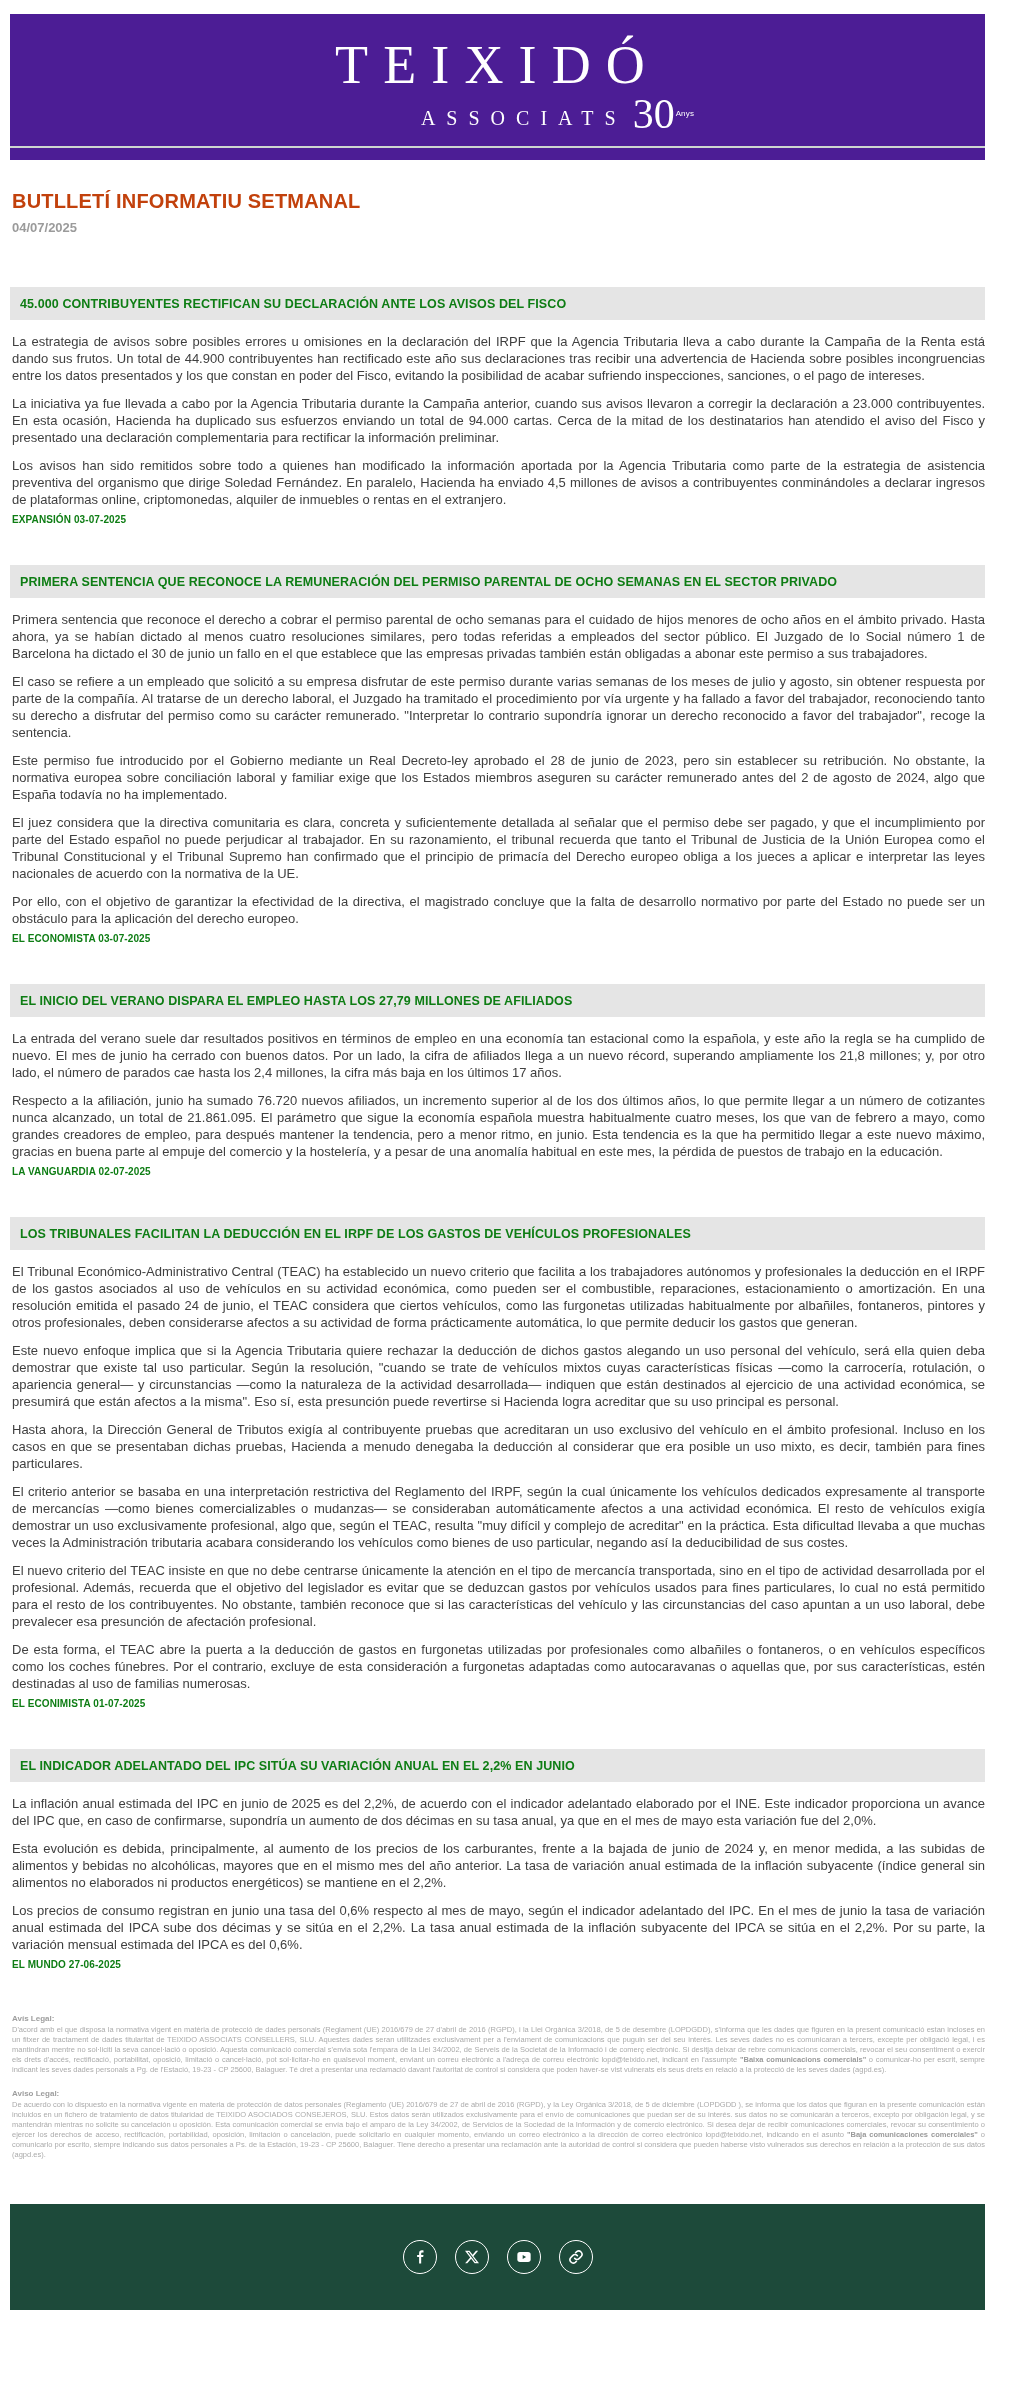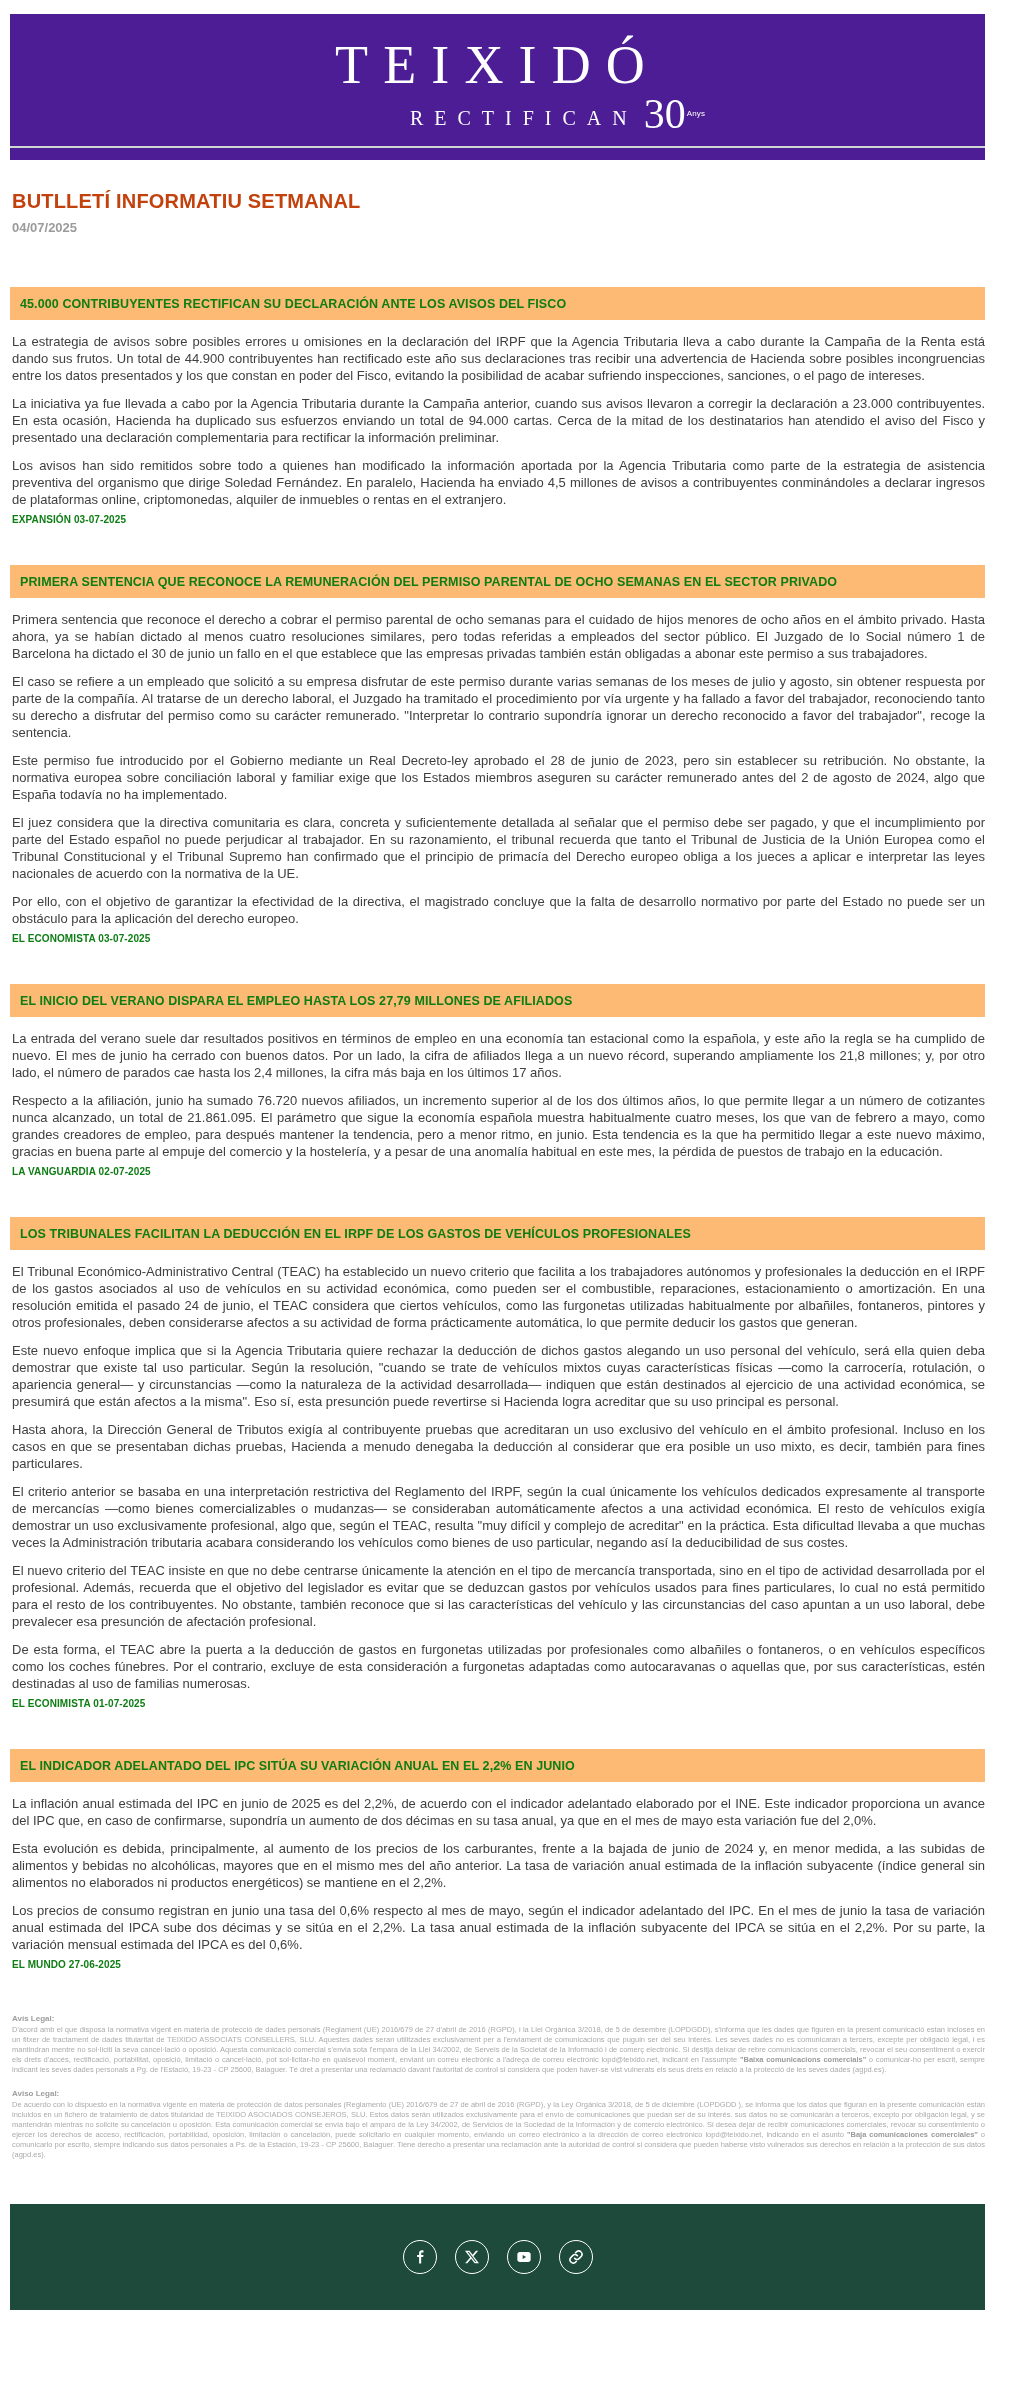--- a/index.html
+++ b/index.html
@@ -17,21 +17,21 @@
   .logo-anniv-num{font-family:"Liberation Serif",serif;font-size:42px;line-height:0.8;font-weight:400;}
   .logo-anniv-label{font-size:8px;line-height:1;margin-left:1px;margin-bottom:14px;letter-spacing:0.02em;}
 
   
   .nl-title{margin:30px 0 0 2px;color:#c2410c;font-size:20px;font-weight:bold;letter-spacing:0.2px;}
   .nl-date{margin:7px 0 0 2px;color:#9b9b9b;font-size:13px;font-weight:bold;}
 
   
   #articles-container{margin-top:52px;}
   .article{margin-bottom:40px;}
-  .headline{margin:0 0 13px 0;background:#fdba74;color:#0e7d14;font-size:12.5px;font-weight:bold;padding:10px 10px 9px 10px;letter-spacing:0.1px;}
+  .headline{margin:0 0 13px 0;background:#e5e5e5;color:#0e7d14;font-size:12.5px;font-weight:bold;padding:10px 10px 9px 10px;letter-spacing:0.1px;}
   .article p{margin:0 0 11px 0;padding:0 0 0 2px;font-size:13px;line-height:17px;text-align:justify;color:#404040;}
   .article p:last-of-type{margin-bottom:6px;}
   .source{padding-left:2px;color:#0e7d14;font-size:10px;font-weight:bold;letter-spacing:0.1px;}
 
   
   .legal{margin-top:44px;color:#a9a9a9;}
   .legal-heading{font-size:8px;font-weight:bold;color:#9e9e9e;margin:0 0 2px 2px;}
   .legal-text{font-size:7.5px;line-height:10px;text-align:justify;margin:0 0 14px 2px;color:#ababab;}
   .legal-text b{color:#9a9a9a;}
 
@@ -43,21 +43,21 @@
 </style>
 </head>
 <body>
 
 <div class="page">
 
   <div class="banner">
     <div class="logo">
       <div class="logo-main">TEIXIDÓ</div>
       <div class="logo-row2">
-        <span class="logo-sub">RECTIFICAN</span>
+        <span class="logo-sub">ASSOCIATS</span>
         <span class="logo-anniv">
           <span class="logo-anniv-num">30</span>
           <span class="logo-anniv-label">Anys</span>
         </span>
       </div>
     </div>
     <div class="rule"></div>
   </div>
 
   <div class="nl-title">BUTLLETÍ INFORMATIU SETMANAL</div>

